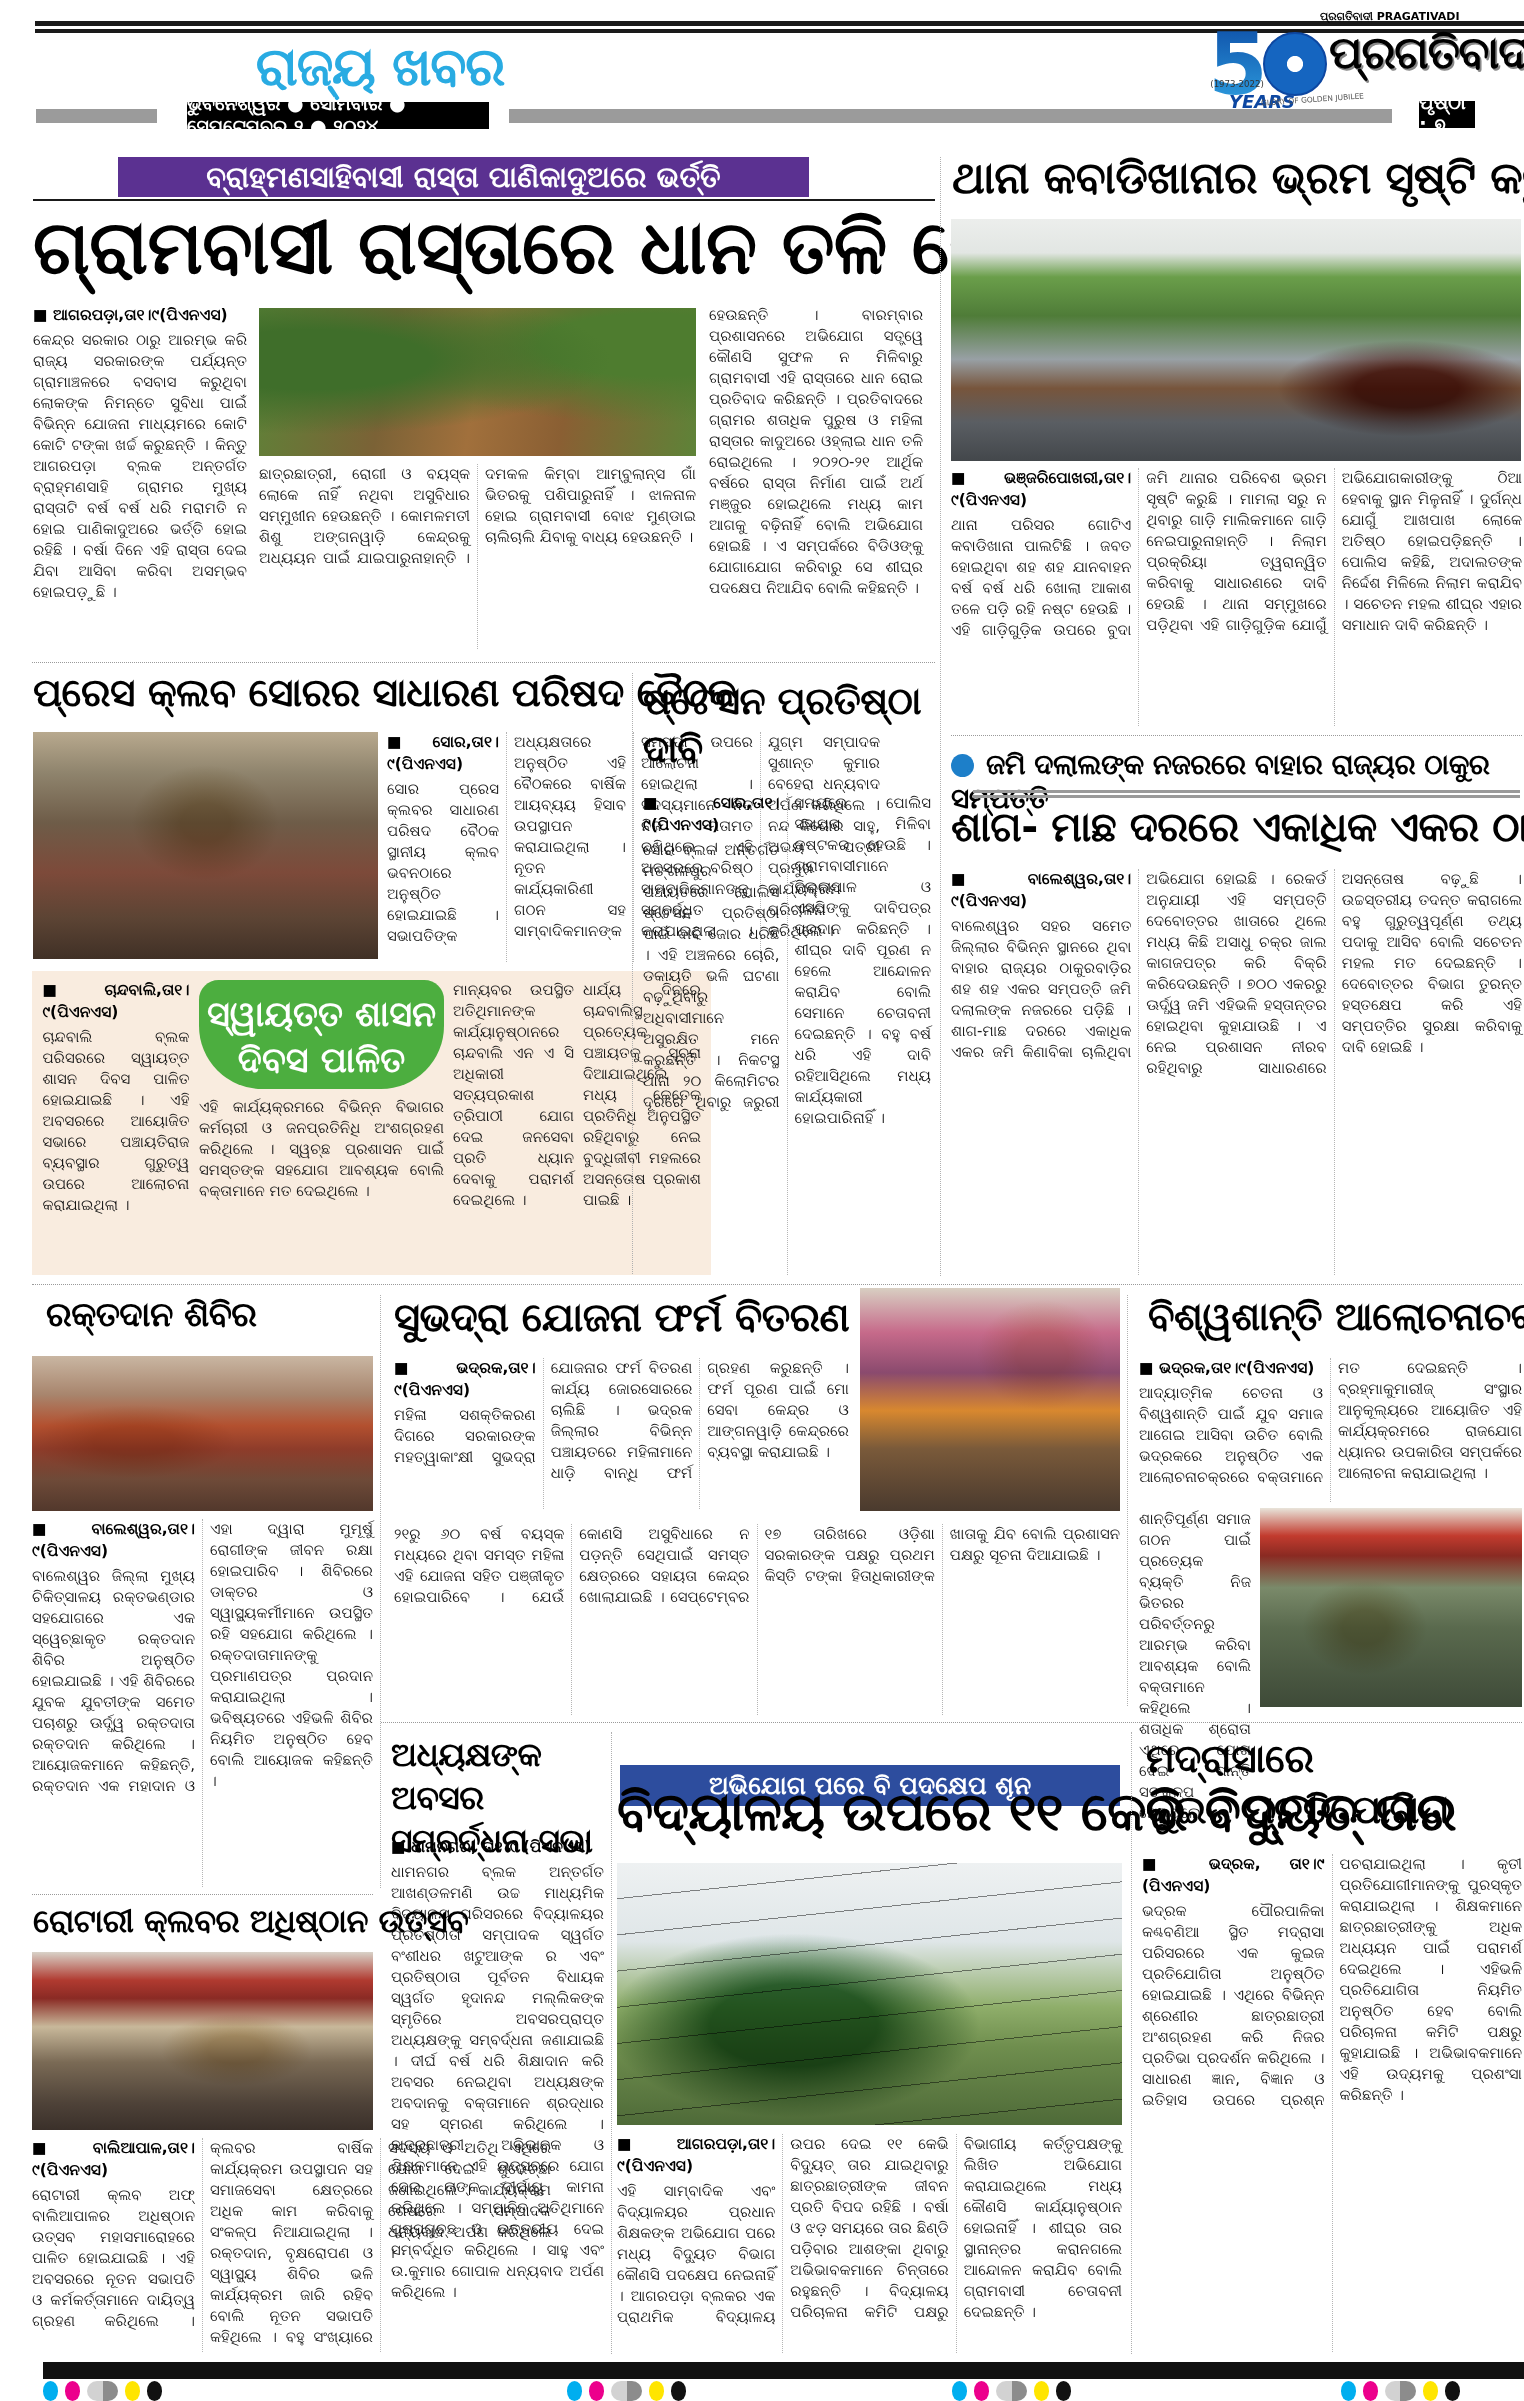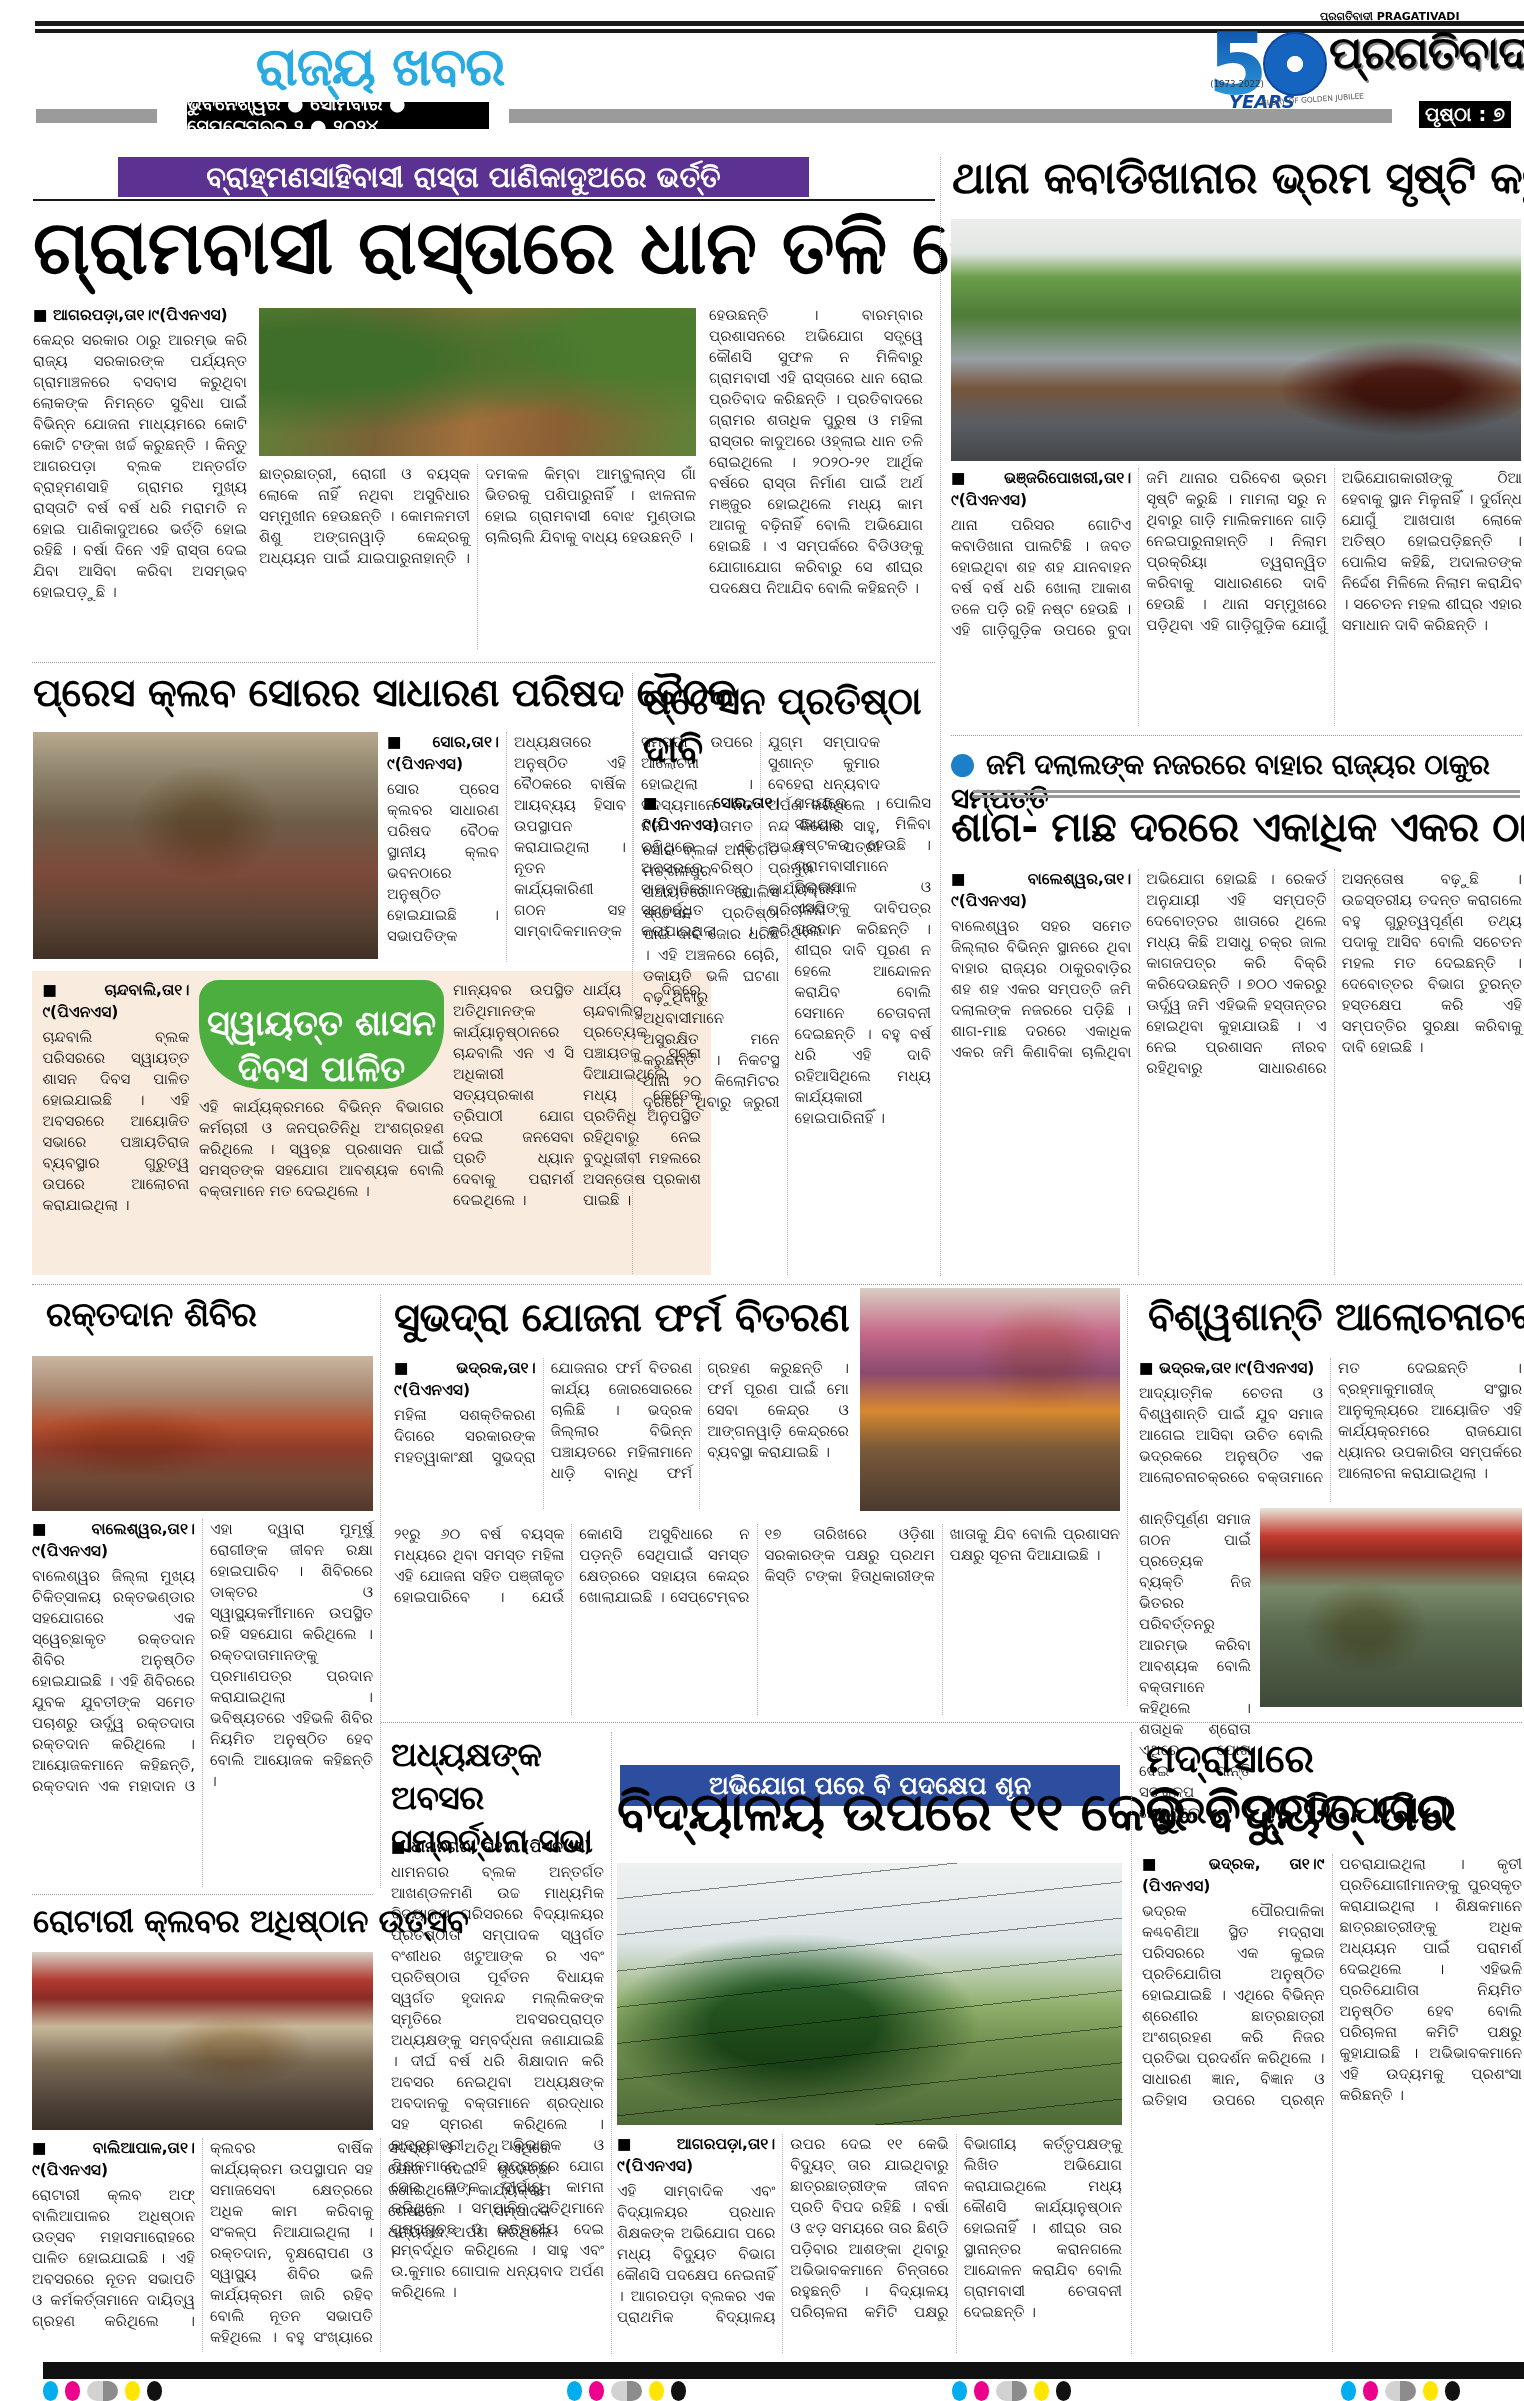--- a/index.html
+++ b/index.html
@@ -28,21 +28,21 @@
 
   <div class="abs rule" style="left:35px;top:21px;width:1490px;height:5.2px;"></div>
   <div class="abs rule" style="left:35px;top:29px;width:1490px;height:3.5px;"></div>
 
   <div class="abs" style="left:242px;top:36px;width:276px;height:58px;font-size:53px;font-weight:bold;color:#29abe2;text-align:center;letter-spacing:-1.2px;">ରାଜ୍ୟ ଖବର</div>
 
   <div class="abs blackbox" style="left:187px;top:102px;width:302px;height:26.5px;font-size:19px;">ଭୁବନେଶ୍ୱର ● ସୋମବାର ● ସେପ୍ଟେମ୍ବର ୨ ● ୨୦୨୪</div>
   <div class="abs graybar" style="left:36px;top:109px;width:121px;height:14px;"></div>
   <div class="abs graybar" style="left:509px;top:109px;width:883px;height:14px;"></div>
 
-  <div class="abs blackbox" style="left:1419px;top:101px;width:92px;height:26.5px;font-size:19.6px;">ପୃଷ୍ଠା : ୭</div>
+  <div class="abs blackbox" style="left:1419px;top:101px;width:56px;height:26.5px;font-size:19.6px;">ପୃଷ୍ଠା : ୭</div>
 
   <div class="abs" style="left:1208px;top:10.4px;width:311px;height:95px;">
     <div style="position:absolute;left:112px;top:0;font-size:11px;font-weight:bold;color:#000;white-space:nowrap;">ପ୍ରଗତିବାଦୀ PRAGATIVADI</div>
     <div style="position:absolute;left:0px;top:10.4px;font-size:86px;font-weight:bold;line-height:1;background:linear-gradient(180deg,#0e4fa8,#2e9fe0);-webkit-background-clip:text;background-clip:text;color:transparent;">5</div>
     <div style="position:absolute;left:55px;top:22px;width:60px;height:60px;border-radius:50%;background:radial-gradient(circle at 50% 50%, #ffffff 0 18%, #1565c0 20% 100%);border:2.3px solid #0d47a1;"></div>
     <div style="position:absolute;left:121px;top:16px;font-size:45px;font-weight:bold;color:#000;letter-spacing:-1.2px;text-shadow:1.7px 1.7px 0 #888;">ପ୍ରଗତିବାଦୀ</div>
     <div style="position:absolute;left:2.3px;top:69px;font-size:8.6px;color:#333;">(1973-2022)</div>
     <div style="position:absolute;left:21px;top:81px;font-size:18px;font-weight:bold;color:#0d47a1;font-style:italic;">YEARS</div>
     <div style="position:absolute;left:53px;top:85px;font-size:7.5px;color:#555;transform:rotate(-4deg);">GLORY OF GOLDEN JUBILEE</div>
   </div>
@@ -91,21 +91,21 @@
     <div class="byline">■ ସୋର,ତା୧।୯(ପିଏନଏସ)</div>
     <span>ସୋର ପ୍ରେସ କ୍ଲବର ସାଧାରଣ ପରିଷଦ ବୈଠକ ସ୍ଥାନୀୟ କ୍ଲବ ଭବନଠାରେ ଅନୁଷ୍ଠିତ ହୋଇଯାଇଛି । ସଭାପତିଙ୍କ ଅଧ୍ୟକ୍ଷତାରେ ଅନୁଷ୍ଠିତ ଏହି ବୈଠକରେ ବାର୍ଷିକ ଆୟବ୍ୟୟ ହିସାବ ଉପସ୍ଥାପନ କରାଯାଇଥିଲା । ନୂତନ କାର୍ଯ୍ୟକାରିଣୀ ଗଠନ ସହ ସାମ୍ବାଦିକମାନଙ୍କ ସମସ୍ୟା ଉପରେ ଆଲୋଚନା ହୋଇଥିଲା । ସଦସ୍ୟମାନେ ନିଜ ନିଜ ମତାମତ ରଖିଥିଲେ । ଏହି ଅବସରରେ ବରିଷ୍ଠ ସାମ୍ବାଦିକମାନଙ୍କୁ ସମ୍ବର୍ଦ୍ଧିତ କରାଯାଇଥିଲା । ଯୁଗ୍ମ ସମ୍ପାଦକ ସୁଶାନ୍ତ କୁମାର ବେହେରା ଧନ୍ୟବାଦ ଅର୍ପଣ କରିଥିଲେ । ନନ୍ଦ କିଶୋର ସାହୁ, ଅଭୟ ପତ୍ରୀ ପ୍ରମୁଖ କାର୍ଯ୍ୟକ୍ରମ ପରିଚାଳନା କରିଥିଲେ ।</span>
   </div>
 
   <div class="abs" style="left:32px;top:971px;width:679px;height:304px;background:#f9ecdf;">
     <div style="position:absolute;left:10.4px;top:9.2px;width:147px;height:284px;" class="body-text">
       <div class="byline">■ ଚାନ୍ଦବାଲି,ତା୧।୯(ପିଏନଏସ)</div>
       <span>ଚାନ୍ଦବାଲି ବ୍ଲକ ପରିସରରେ ସ୍ୱାୟତ୍ତ ଶାସନ ଦିବସ ପାଳିତ ହୋଇଯାଇଛି । ଏହି ଅବସରରେ ଆୟୋଜିତ ସଭାରେ ପଞ୍ଚାୟତିରାଜ ବ୍ୟବସ୍ଥାର ଗୁରୁତ୍ୱ ଉପରେ ଆଲୋଚନା କରାଯାଇଥିଲା ।</span>
     </div>
     <div style="position:absolute;left:167px;top:9.2px;width:245px;height:284px;">
-      <div style="width:245px;height:109px;background:#4cae3f;border-radius:19.6px 19.6px 63px 63px;color:#fff;font-weight:bold;font-size:35px;line-height:1.3;text-align:center;padding-top:21px;box-sizing:border-box;">
+      <div style="width:245px;height:109px;background:#4cae3f;border-radius:19.6px 19.6px 63px 63px;color:#fff;font-weight:bold;font-size:35px;line-height:1.3;text-align:center;padding-top:12px;box-sizing:border-box;">
         <div>ସ୍ୱାୟତ୍ତ ଶାସନ</div>
         <div>ଦିବସ ପାଳିତ</div>
       </div>
       <div class="body-text" style="margin-top:8px;">ଏହି କାର୍ଯ୍ୟକ୍ରମରେ ବିଭିନ୍ନ ବିଭାଗର କର୍ମଚାରୀ ଓ ଜନପ୍ରତିନିଧି ଅଂଶଗ୍ରହଣ କରିଥିଲେ । ସ୍ୱଚ୍ଛ ପ୍ରଶାସନ ପାଇଁ ସମସ୍ତଙ୍କ ସହଯୋଗ ଆବଶ୍ୟକ ବୋଲି ବକ୍ତାମାନେ ମତ ଦେଇଥିଲେ ।</div>
     </div>
     <div style="position:absolute;left:421px;top:9.2px;width:121px;height:284px;" class="body-text">
       <span>ମାନ୍ୟବର ଉପସ୍ଥିତ ଅତିଥିମାନଙ୍କ କାର୍ଯ୍ୟାନୁଷ୍ଠାନରେ ଚାନ୍ଦବାଲି ଏନ ଏ ସି ଅଧିକାରୀ ସତ୍ୟପ୍ରକାଶ ତ୍ରିପାଠୀ ଯୋଗ ଦେଇ ଜନସେବା ପ୍ରତି ଧ୍ୟାନ ଦେବାକୁ ପରାମର୍ଶ ଦେଇଥିଲେ ।</span>
     </div>
     <div style="position:absolute;left:551px;top:9.2px;width:118px;height:284px;" class="body-text">
       <span>ଧାର୍ଯ୍ୟ ଦିନରେ ଚାନ୍ଦବାଲିସ୍ଥ ପ୍ରତ୍ୟେକ ପଞ୍ଚାୟତକୁ ସୂଚନା ଦିଆଯାଇଥିଲେ ମଧ୍ୟ କେତେକ ପ୍ରତିନିଧି ଅନୁପସ୍ଥିତ ରହିଥିବାରୁ ନେଇ ବୁଦ୍ଧିଜୀବୀ ମହଲରେ ଅସନ୍ତୋଷ ପ୍ରକାଶ ପାଇଛି ।</span>

